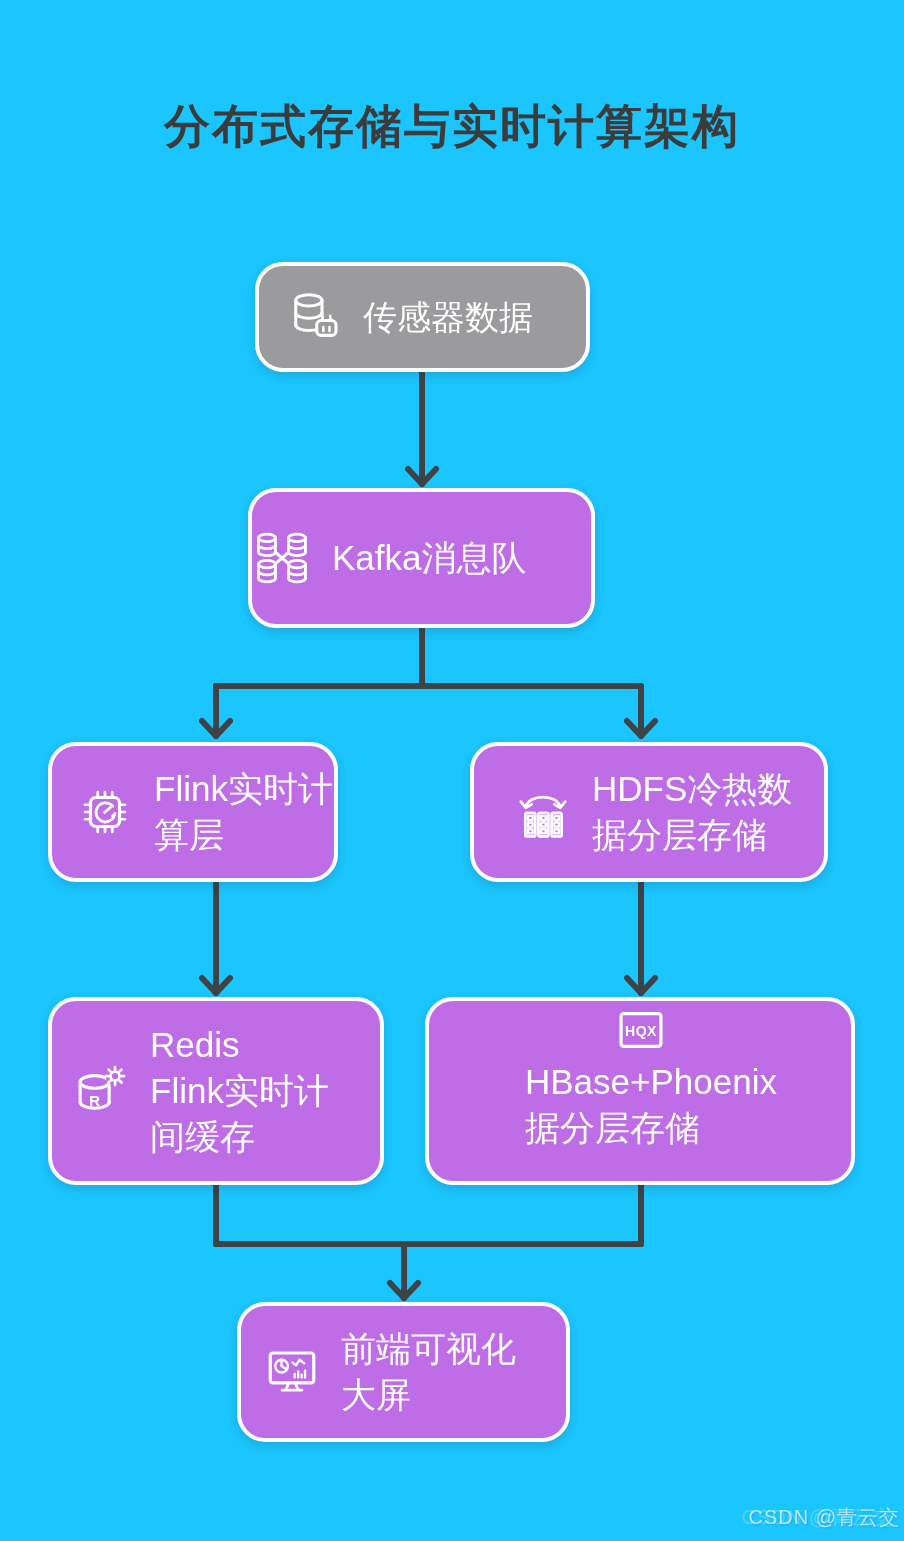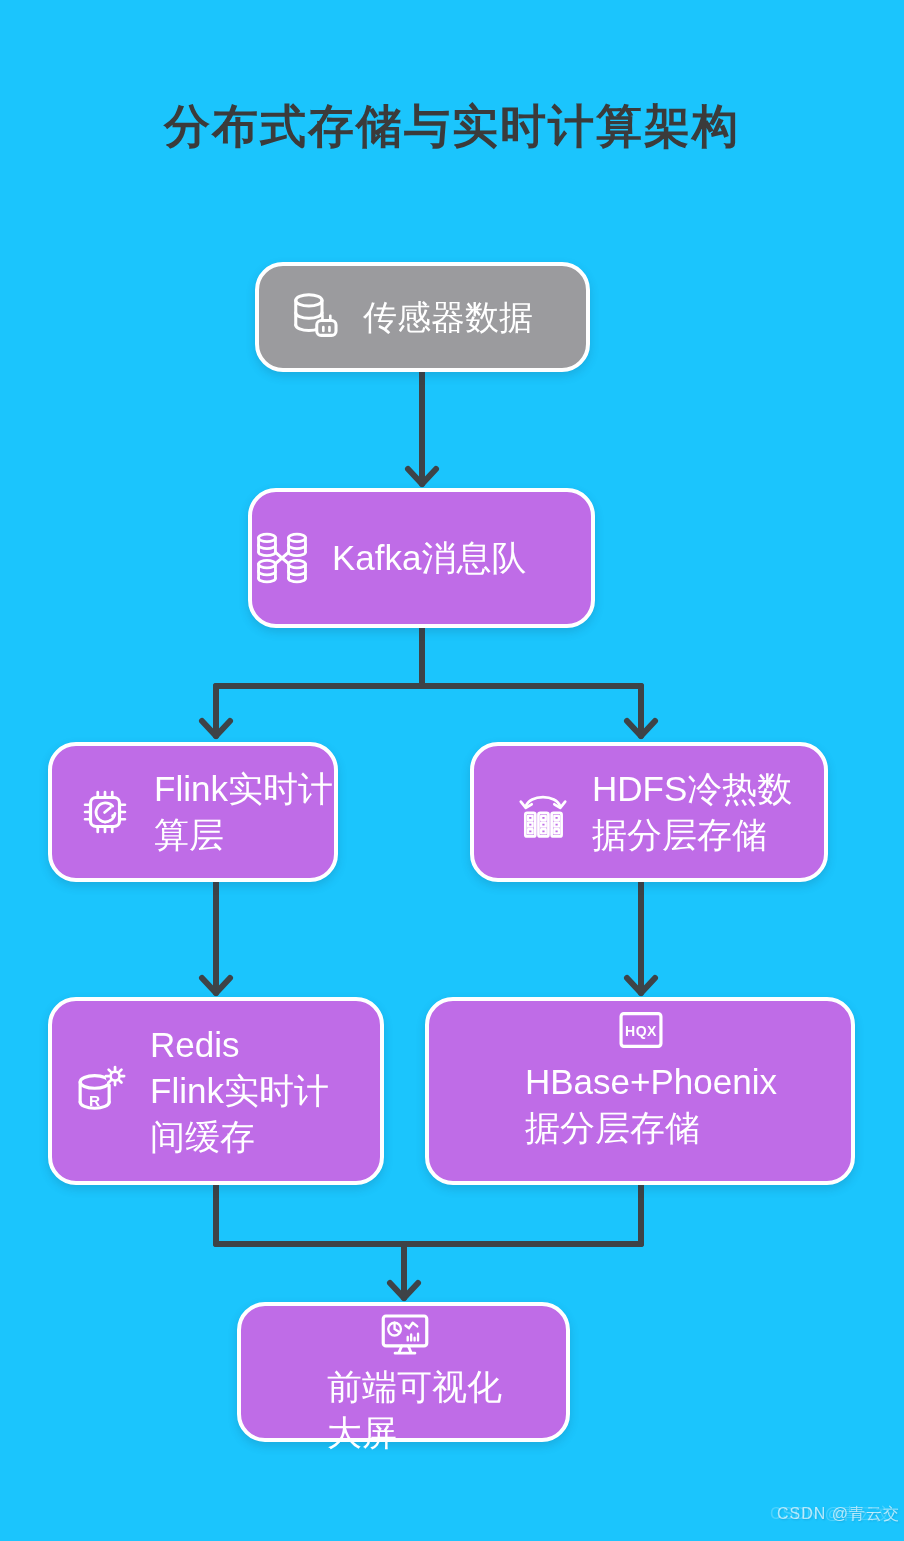--- a/index.html
+++ b/index.html
@@ -24,32 +24,32 @@
   .node .label div{white-space:nowrap;}
   .node .icon{flex:0 0 auto;margin-right:20px;display:block;}
 
   .node-sensor  {left:255px;top:262px;width:335px;height:110px;background:var(--gray);padding-left:28px;}
   .node-sensor .label{font-size:34px;}
   .node-kafka   {left:248px;top:488px;width:347px;height:140px;}
   .node-flink   {left:48px; top:742px;width:290px;height:140px;padding-left:24px;}
   .node-hdfs    {left:462px;top:742px;width:358px;height:140px;padding-left:40px;margin-left:8px;}
   .node-redis   {left:48px; top:997px;width:336px;height:188px;padding-left:20px;}
   .node-hbase   {left:425px;top:997px;width:430px;height:188px;padding-left:22px;flex-direction:column;}
-  .node-frontend{left:237px;top:1302px;width:333px;height:140px;padding-left:22px;flex-direction:column;}
+  .node-frontend{left:237px;top:1302px;width:333px;height:140px;padding-left:22px;}
 
   .icon path,.icon rect,.icon circle,.icon ellipse,.icon polyline{
         fill:none;stroke:#fff;stroke-width:3.5;stroke-linecap:round;stroke-linejoin:round;}
   .icon .thin{stroke-width:2.6;}
   .icon .mid{stroke-width:3;}
   .icon .dot{fill:#fff;stroke:none;}
   .icon .knock{fill:var(--purple);stroke:none;}
   .icon .knock-gray{fill:var(--gray);stroke:#fff;}
   .icon text{fill:#fff;stroke:none;font-weight:bold;font-family:"Liberation Sans",sans-serif;}
 
-  .watermark{position:absolute;right:4px;top:1504px;font-size:16px;letter-spacing:1px;
+  .watermark{position:absolute;right:4px;top:1504px;font-size:20px;letter-spacing:1px;
         color:rgba(255,255,255,.66);
         text-shadow:-7px 0 0 rgba(255,255,255,.22), 1px 1px 2px rgba(0,60,110,.18);}
 </style>
 </head>
 <body>
 
 <div class="canvas">
 
   <div class="title">分布式存储与实时计算架构</div>
 

